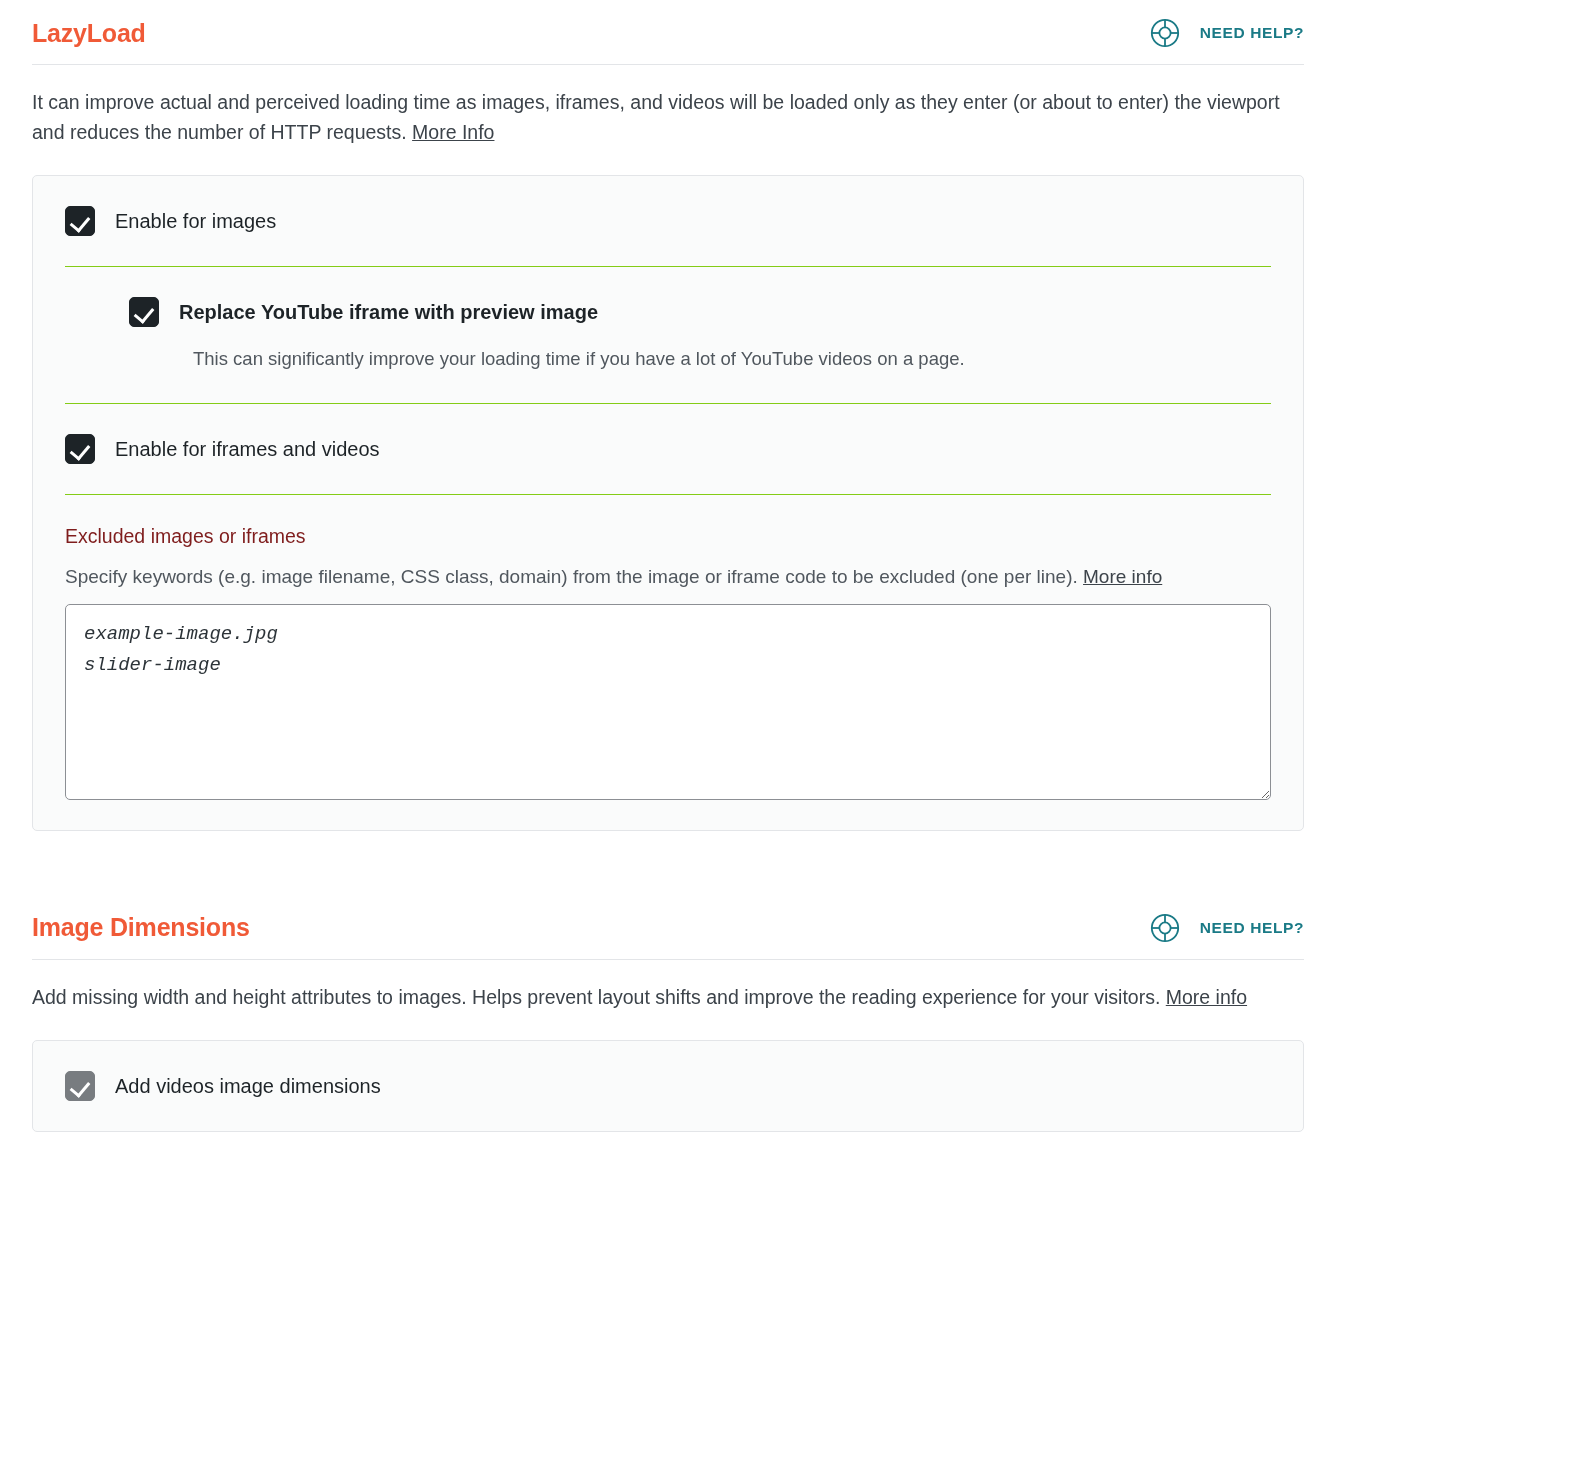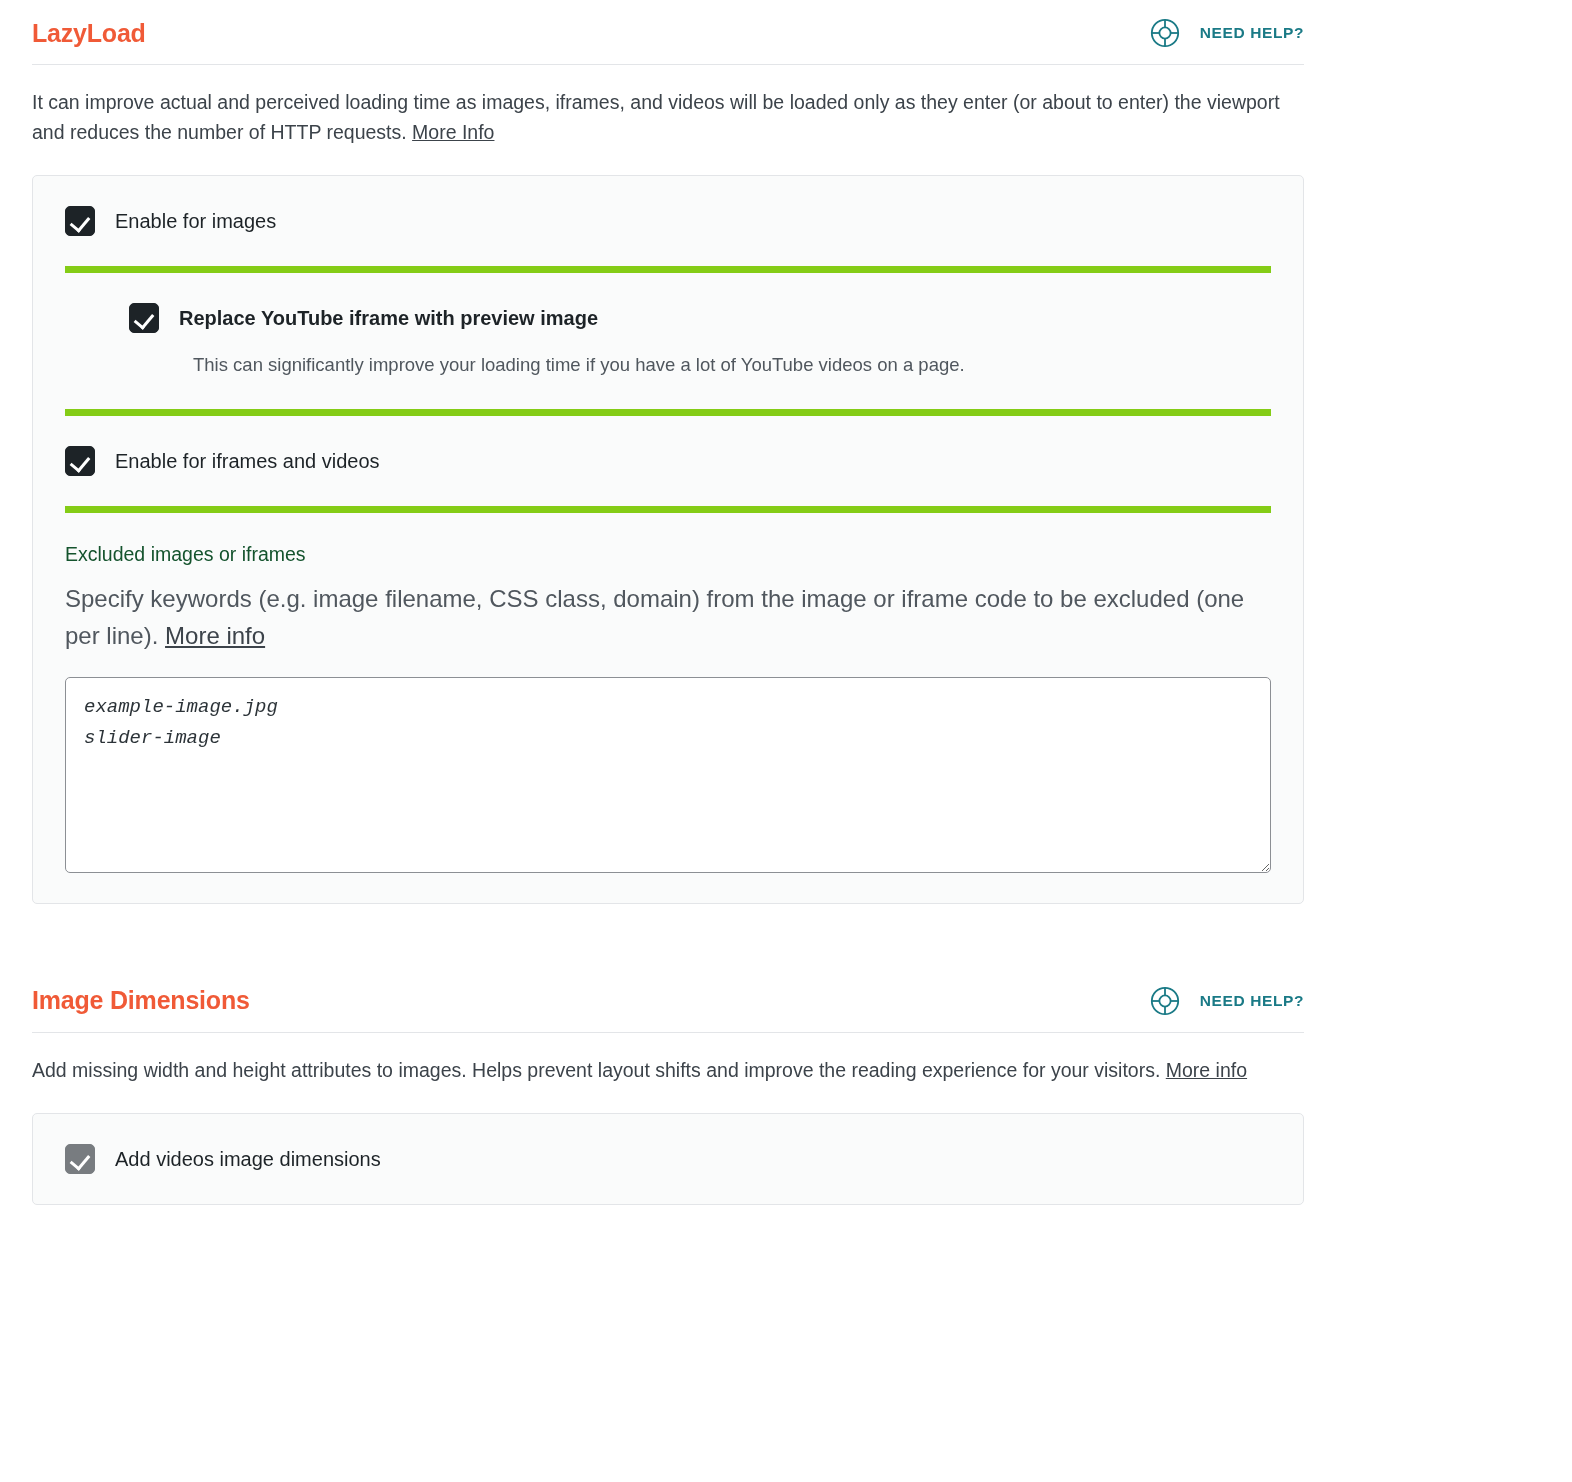--- a/index.html
+++ b/index.html
@@ -69,21 +69,21 @@
   
   .card {
     border: 1px solid #e3e5e8;
     border-radius: 5px;
     background: #fafbfb;
     margin-top: 22px;
     padding: 0 32px;
   }
   .row {
     padding: 30px 0;
-    border-bottom: 7px solid #84cc16;
+    border-bottom: 1px solid #84cc16;
   }
   .row:last-child { border-bottom: none; }
 
   .check-line {
     display: flex;
     align-items: center;
     gap: 20px;
   }
   .check-line.indent { padding-left: 64px; }
 
@@ -123,29 +123,29 @@
     font-size: 18.5px;
     color: #50575e;
     padding-left: 128px;
     margin-top: 18px;
     line-height: 1.5;
   }
 
   
   .field-title {
     font-size: 19.5px;
-    color: #14532d;
+    color: #7f1d1d;
     margin-bottom: 14px;
   }
   .desc {
-    font-size: 24px;
+    font-size: 19px;
     color: #50575e;
     line-height: 1.55;
     max-width: 1430px;
-    margin-bottom: 22px;
+    margin-bottom: 12px;
   }
   textarea.exclude {
     display: block;
     width: 100%;
     height: 196px;
     border: 1px solid #8c8f94;
     border-radius: 5px;
     background: #ffffff;
     padding: 14px 18px;
     font-family: "Liberation Mono", monospace;

